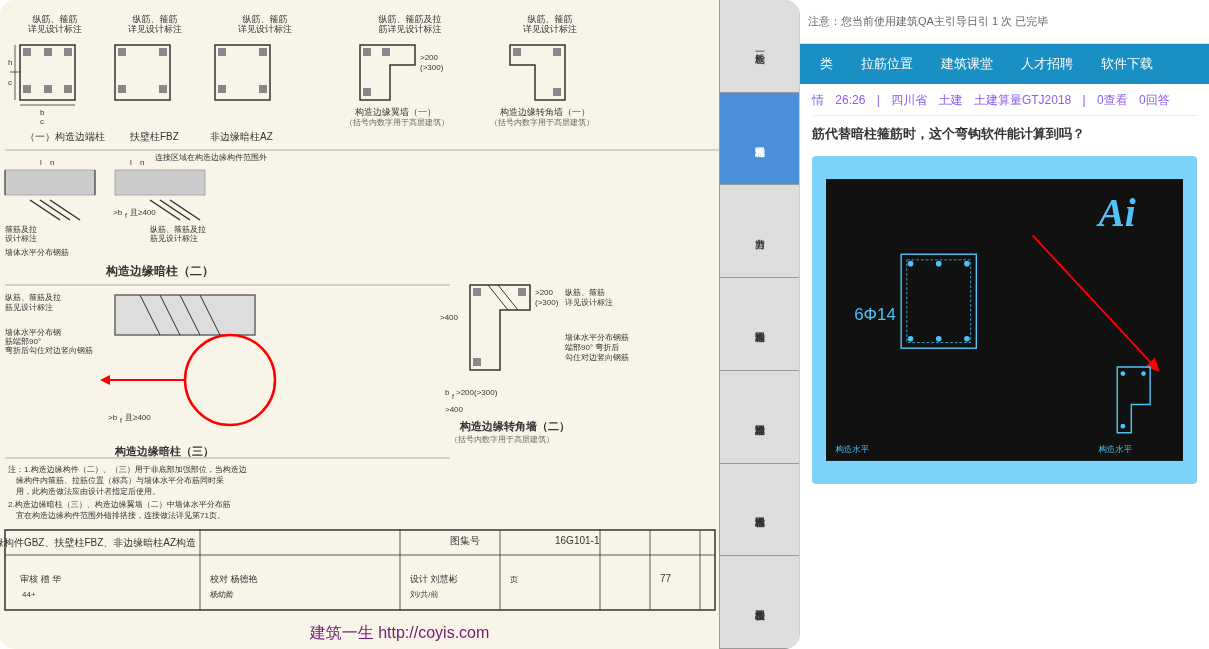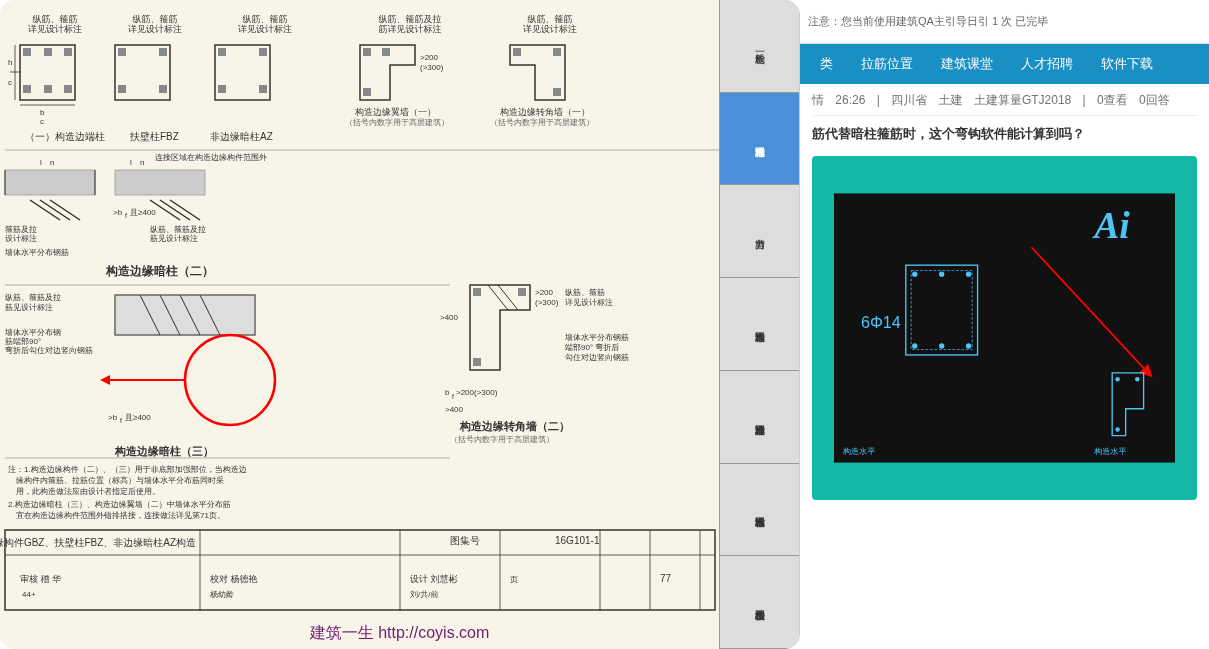--- a/index.html
+++ b/index.html
@@ -123,21 +123,21 @@
 
     
     .content-area {
       flex: 1;
       padding: 8px 12px;
       overflow-y: auto;
       font-size: 13px;
     }
 
     .info-row {
-      color: #737373;
+      color: #8b5cf6;
       font-size: 12px;
       margin-bottom: 8px;
       border-bottom: 1px solid #eee;
       padding-bottom: 6px;
     }
 
     .info-row span {
       margin-right: 8px;
     }
 
@@ -152,23 +152,23 @@
     
     .blueprint-svg-container {
       position: absolute;
       top: 0; left: 0;
       width: 720px;
       height: 649px;
     }
 
     
     .right-image-area {
-      background: #14b8a6;
+      background: #7dd3fc;
       border-radius: 4px;
-      padding: 22px;
+      padding: 14px;
       min-height: 200px;
       position: relative;
       display: flex;
       align-items: center;
       justify-content: center;
       margin-top: 8px;
     }
 
     
     ::-webkit-scrollbar { width: 6px; }

